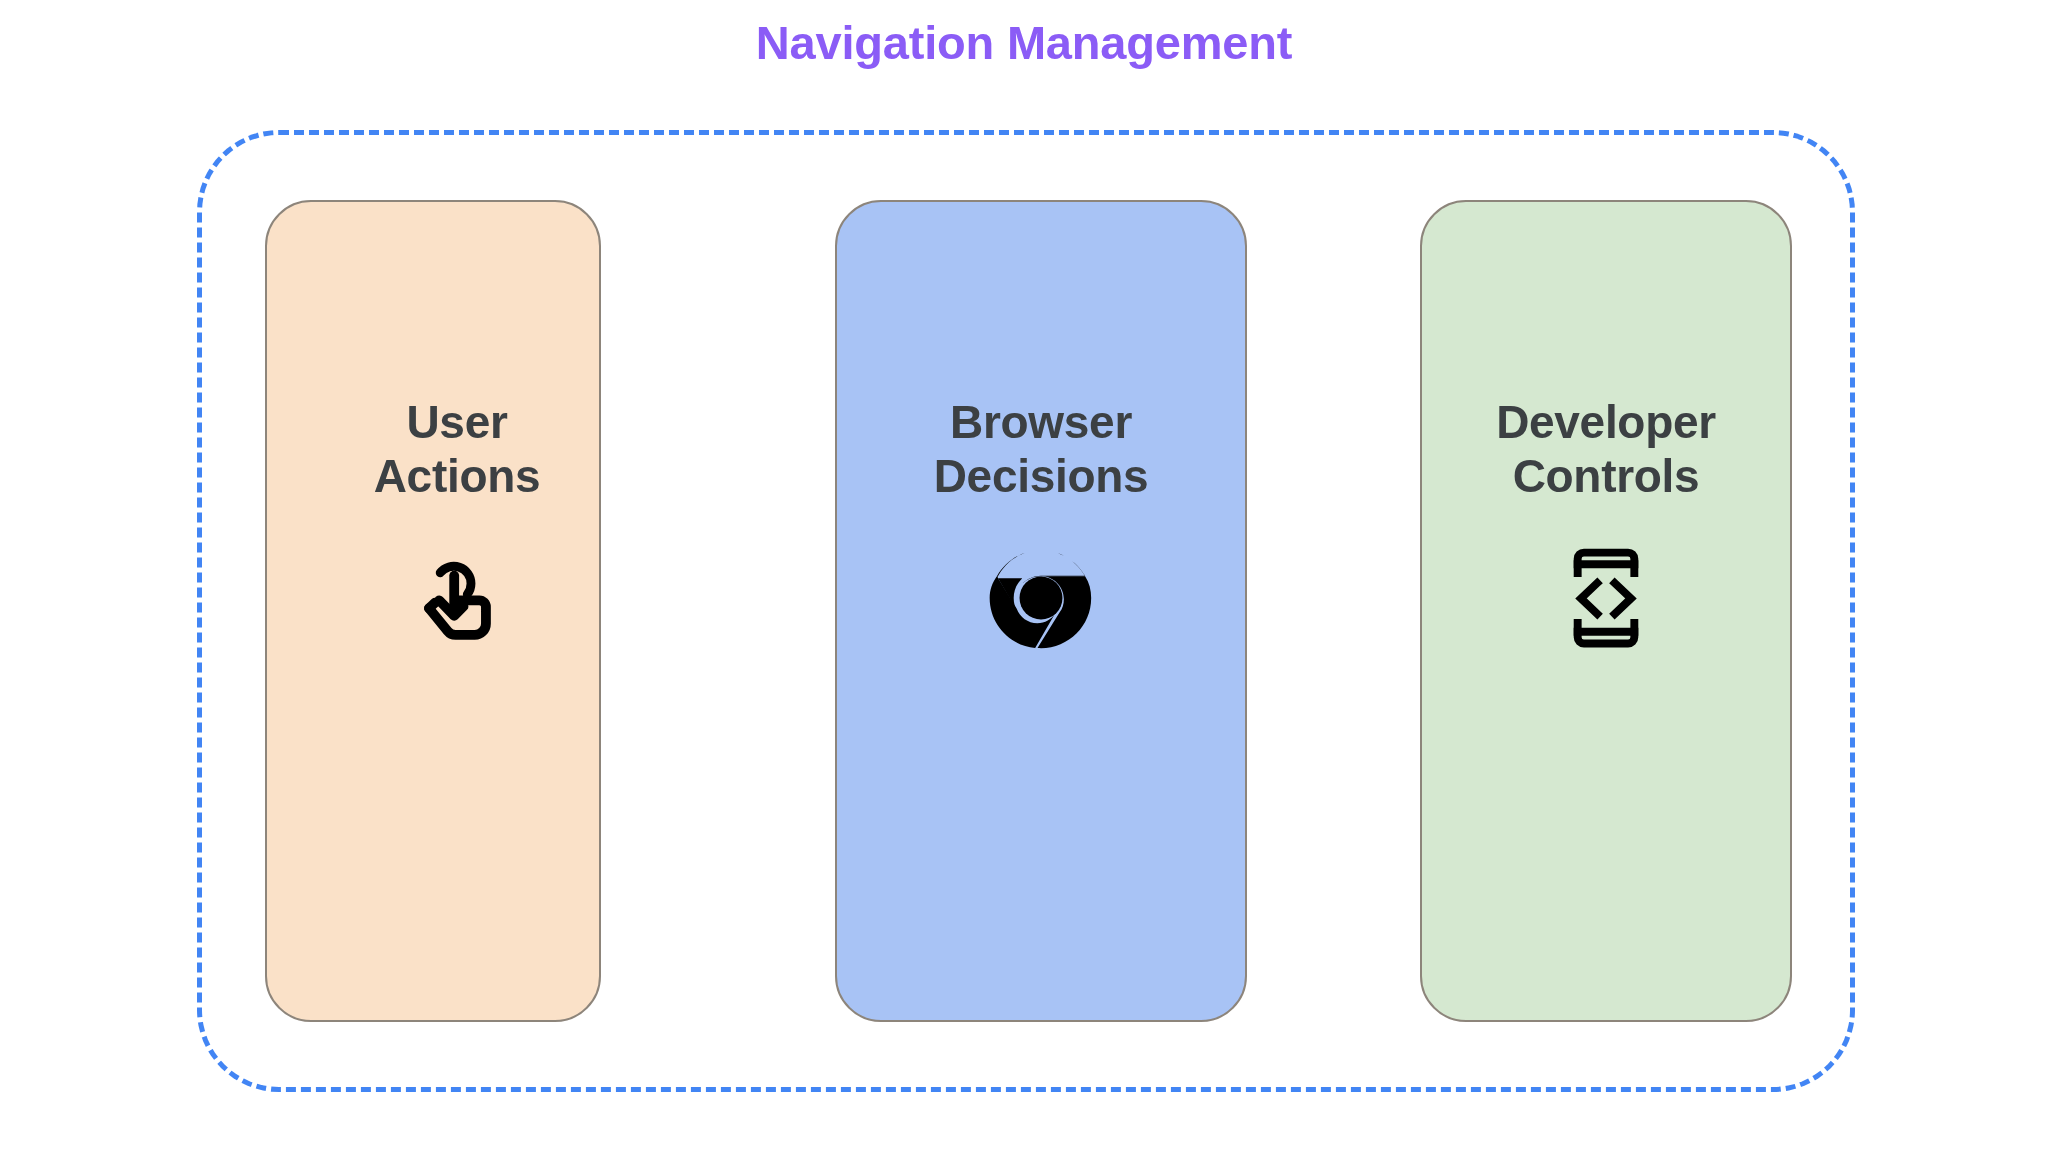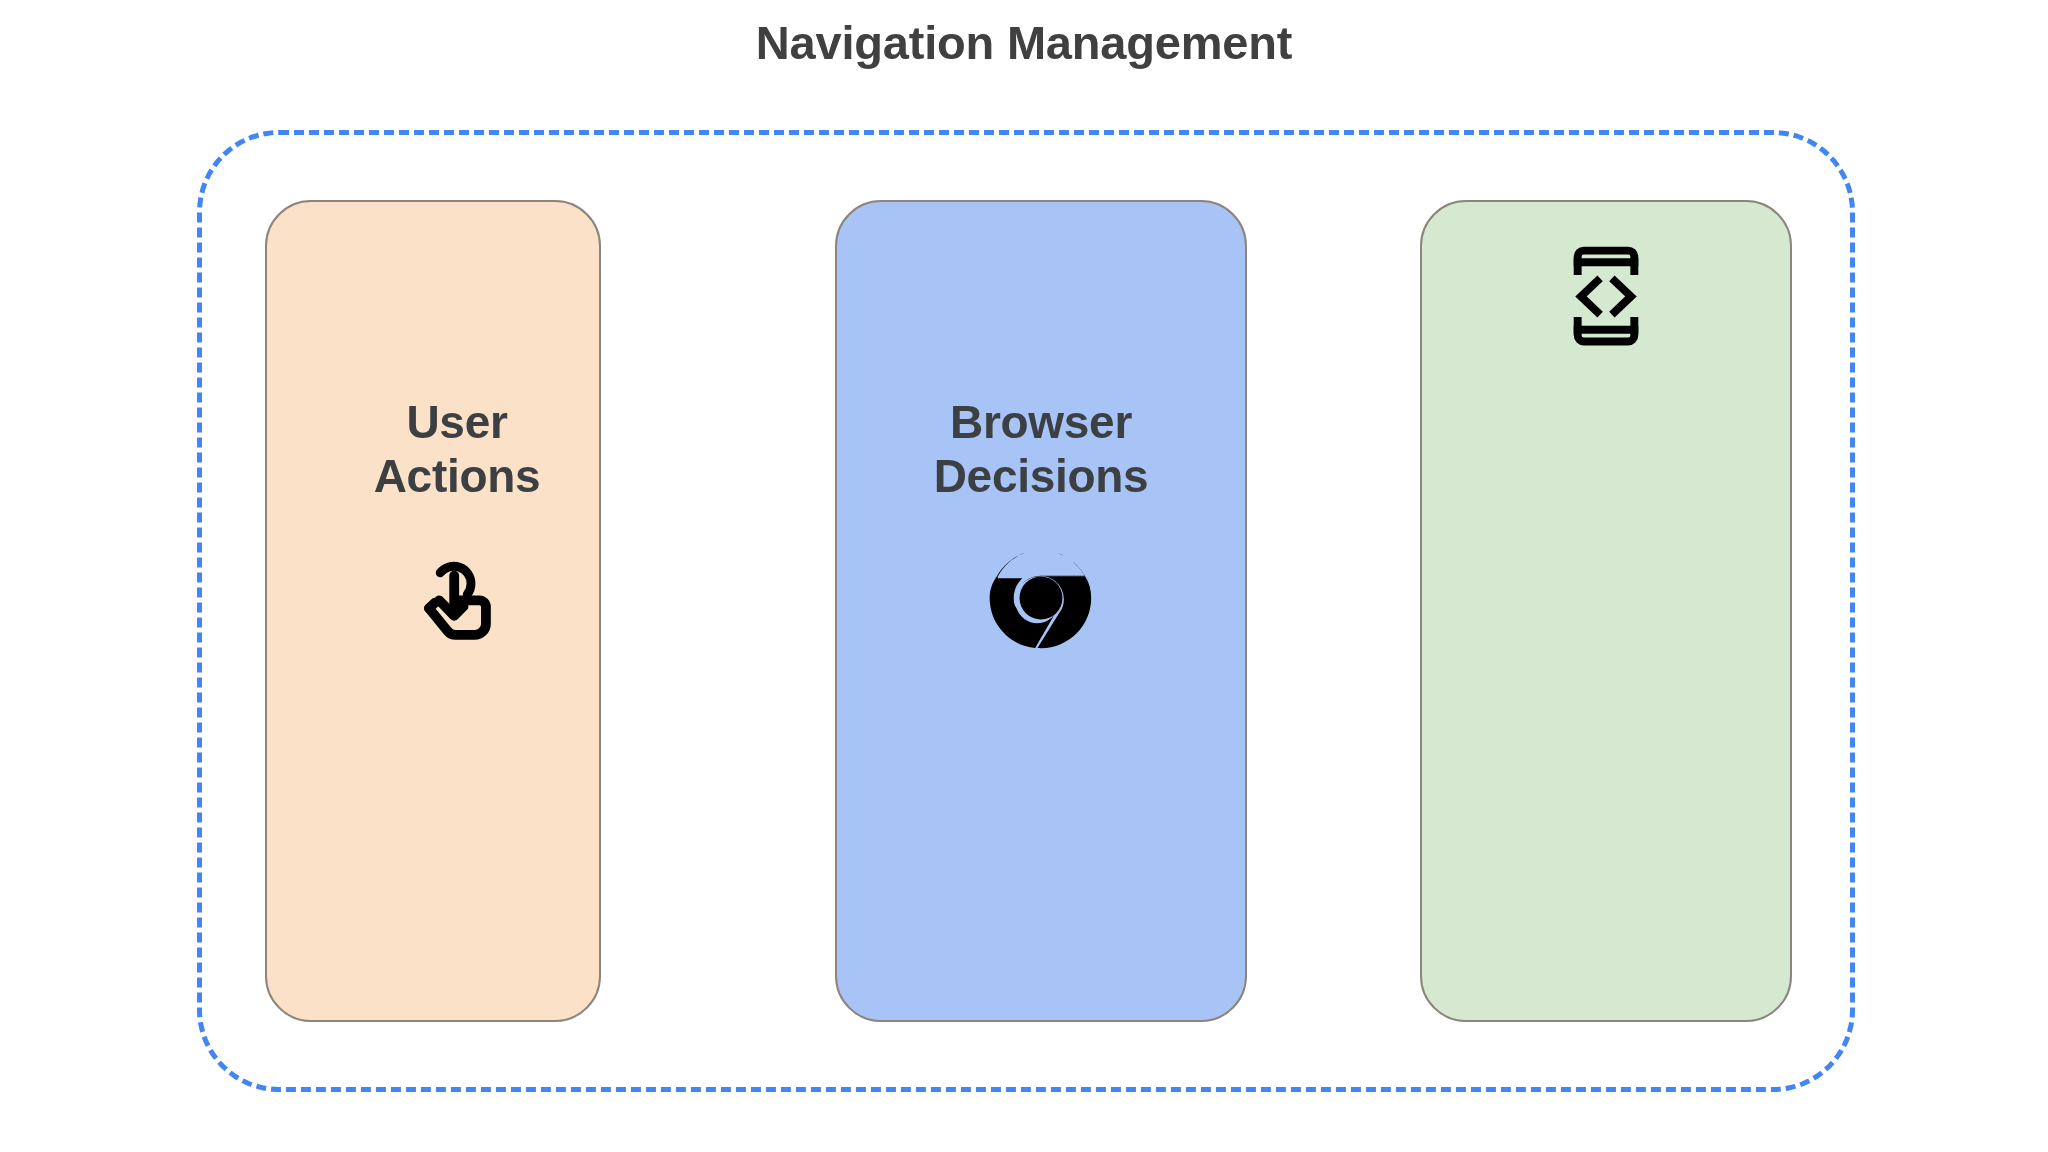--- a/index.html
+++ b/index.html
@@ -100,21 +100,21 @@
     align-items: center;
     justify-content: center;
   }
   .card-icon svg { display: block; }
 </style>
 </head>
 <body>
 
 <div id="diagram-root">
 
-  <div class="diagram-title" style="color: #404040;">Navigation Management</div>
+  <div class="diagram-title" style="color: #8b5cf6;">Navigation Management</div>
 
   <div class="group-container" style="border-color: rgb(66, 133, 244);"></div>
 
   <div class="card-row">
 
     <div class="card card-1" id="card-0" style="background: rgb(250, 225, 200); border-color: rgb(141, 133, 123); padding-left: 48px;">
       <div class="card-label" style="color: rgb(60, 64, 67);">User
 Actions</div>
       <div class="card-icon">
         <svg width="112" height="112" viewBox="0 0 24 24" fill="none" stroke="#000000" stroke-width="1.9" stroke-linecap="round" stroke-linejoin="round">
@@ -144,20 +144,22 @@
                    c2.1-2.1 5-3.4 8.1-3.4h18.9C39.2 8 32.1 3.5 24 3.5z"></path>
           <path d="M42.9 14.7H24.9c5 .5 8.9 4.7 8.9 9.8 0 2.1-.6 4-1.8 5.6l-9.5 15.3
                    c.5 0 1 .1 1.5.1 11.9 0 21.5-9.6 21.5-21.5 0-3.4-.8-6.5-2.6-9.3z"></path>
           <circle cx="24" cy="24" r="9.2"></circle>
           <circle cx="24" cy="24" r="8.6" fill="#000000"></circle>
         </svg>
       </div>
     </div>
 
     <div class="card card-3" id="card-2" style="background: rgb(213, 232, 208); border-color: rgb(141, 133, 123);">
+      <div class="card-label" style="color: rgb(60, 64, 67);">Developer
+Controls</div>
       <div class="card-icon">
         <svg width="100" height="112" viewBox="0 0 24 26" fill="none" stroke="#000000" stroke-width="1.9" stroke-linecap="square" stroke-linejoin="miter">
 
           <path d="M5.2 7.0V3.6a1.5 1.5 0 0 1 1.5-1.5h10.6a1.5 1.5 0 0 1 1.5 1.5V7.0"></path>
           <path d="M5.2 4.9h13.6"></path>
 
           <path d="M5.2 19.0v3.4a1.5 1.5 0 0 0 1.5 1.5h10.6a1.5 1.5 0 0 0 1.5-1.5V19.0"></path>
           <path d="M5.2 21.1h13.6"></path>
 
           <path d="M9.9 9.4L6.0 13.1l3.9 3.7" stroke-linecap="square"></path>

